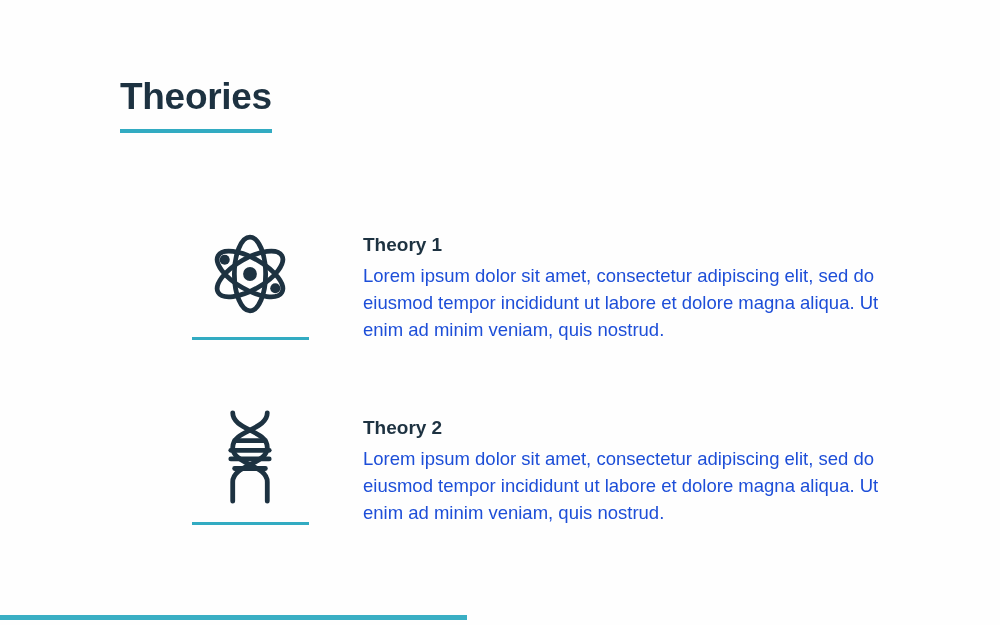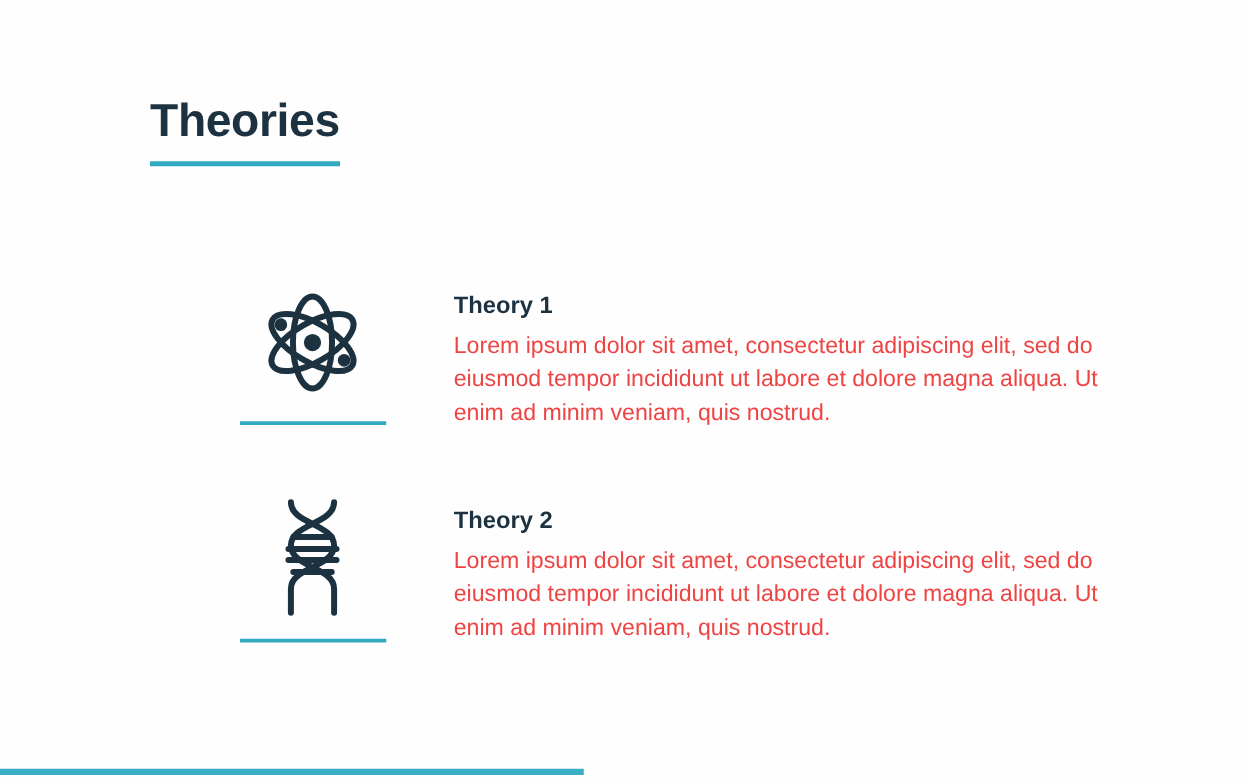--- a/index.html
+++ b/index.html
@@ -44,21 +44,21 @@
   }
 
   
   .row {
     position: absolute;
     display: flex;
     align-items: flex-start;
     margin-top: 26px;
   }
   .row-1 { left: 185px; top: 200px; }
-  .row-2 { left: 185px; top: 372px; }
+  .row-2 { left: 185px; top: 383px; }
 
   .icon-col {
     width: 130px;
     display: flex;
     flex-direction: column;
     align-items: center;
     flex: 0 0 130px;
   }
   .icon-wrap {
     width: 96px;
@@ -85,21 +85,21 @@
   }
   .item-title {
     font-size: 19px;
     font-weight: bold;
     color: #1d3241;
     margin: 0 0 5px 0;
     line-height: 1.2;
   }
   .item-body {
     font-size: 18.5px;
-    color: #ef4444;
+    color: #1d4ed8;
     line-height: 1.47;
     margin: 0;
   }
 
   
   .bottom-bar {
     position: absolute;
     left: 0;
     top: 615px;
     width: 467px;

